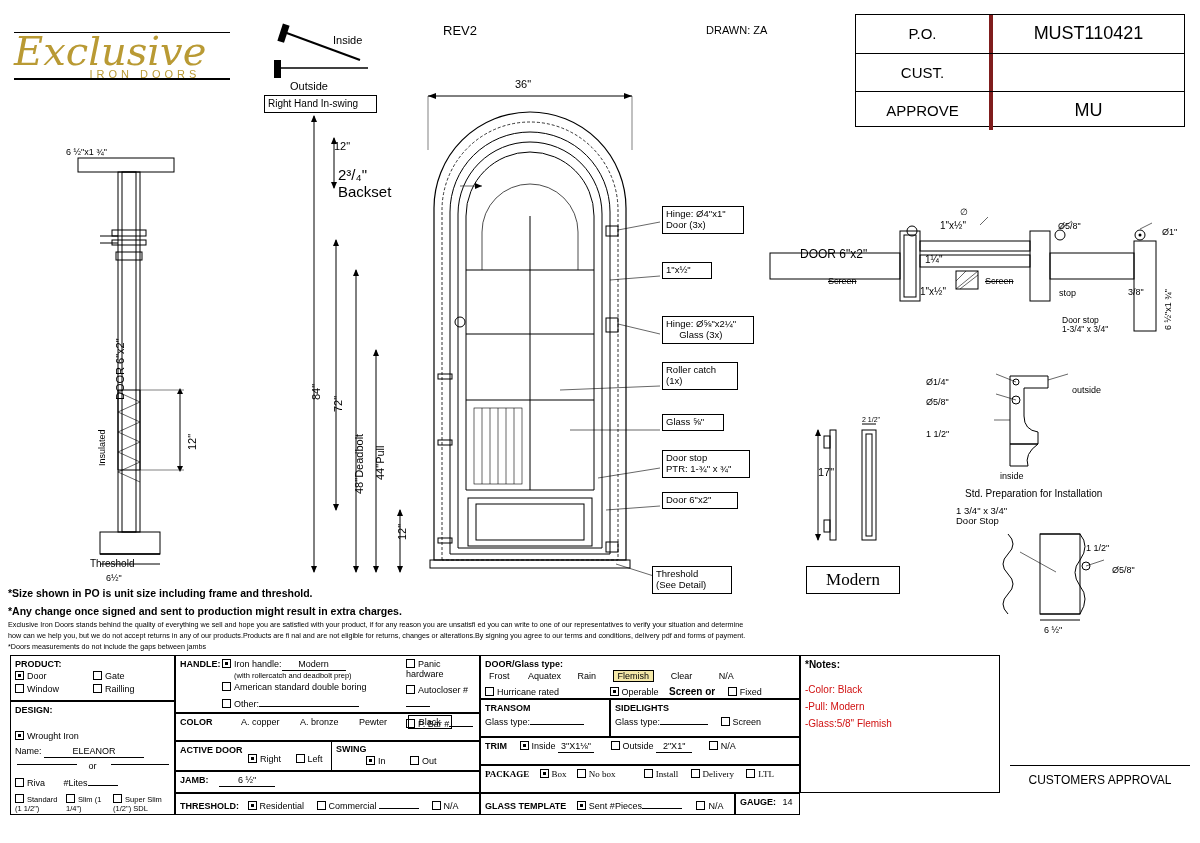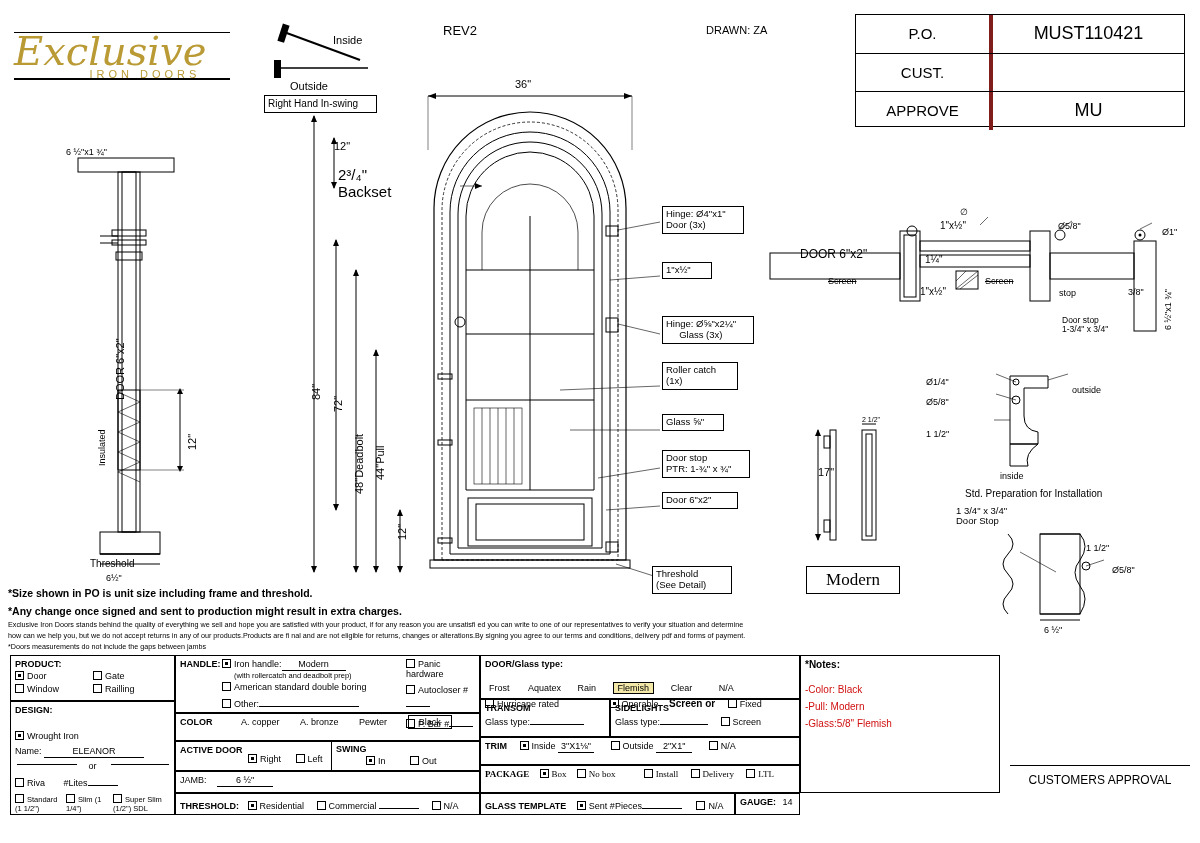--- a/index.html
+++ b/index.html
@@ -384,35 +384,35 @@
       <div style="font-weight:bold;">ACTIVE DOOR</div>
       <div style="position:absolute;left:72px;top:12px;"><span class="cb on"></span><span>Right</span>
         <span style="margin-left:12px;"><span class="cb"></span><span>Left</span></span></div>
       <div style="position:absolute;left:160px;top:2px;font-weight:bold;">SWING</div>
       <div style="position:absolute;left:190px;top:14px;"><span class="cb on"></span><span>In</span>
         <span style="margin-left:22px;"><span class="cb"></span><span>Out</span></span></div>
       <div class="ln v" style="left:155px;top:0;height:30px;"></div>
     </div>
 
     <div class="cell" style="left:165px;top:116px;width:305px;height:22px;">
-      <span style="font-weight:normal;">JAMB:</span>
+      <span style="font-weight:bold;">JAMB:</span>
       <span class="ul" style="min-width:56px;text-align:center;margin-left:8px;">6 ½"</span>
     </div>
 
     <div class="cell" style="left:165px;top:138px;width:305px;height:22px;">
       <span style="font-weight:bold;">THRESHOLD:</span>
       <span style="margin-left:6px;"><span class="cb on"></span><span>Residential</span></span>
       <span style="margin-left:10px;"><span class="cb"></span><span>Commercial</span></span>
       <span class="ul" style="min-width:40px;"></span>
       <span style="margin-left:10px;"><span class="cb"></span><span>N/A</span></span>
     </div>
 
     <div class="cell" style="left:470px;top:0;width:320px;height:44px;">
       <div style="font-weight:bold;">DOOR/Glass type:</div>
-      <div style="margin-top:14px;">
+      <div style="margin-top:2px;">
         <span style="margin-left:4px;">Frost</span>
         <span style="margin-left:16px;">Aquatex</span>
         <span style="margin-left:14px;">Rain</span>
         <span class="hl" style="margin-left:14px;border:1px solid #000;padding:0 4px;">Flemish</span>
         <span style="margin-left:14px;">Clear</span>
         <span style="margin-left:24px;">N/A</span>
       </div>
       <div style="margin-top:5px;">
         <span><span class="cb"></span><span>Hurricane rated</span></span>
         <span style="margin-left:48px;"><span class="cb on"></span><span>Operable</span></span>

